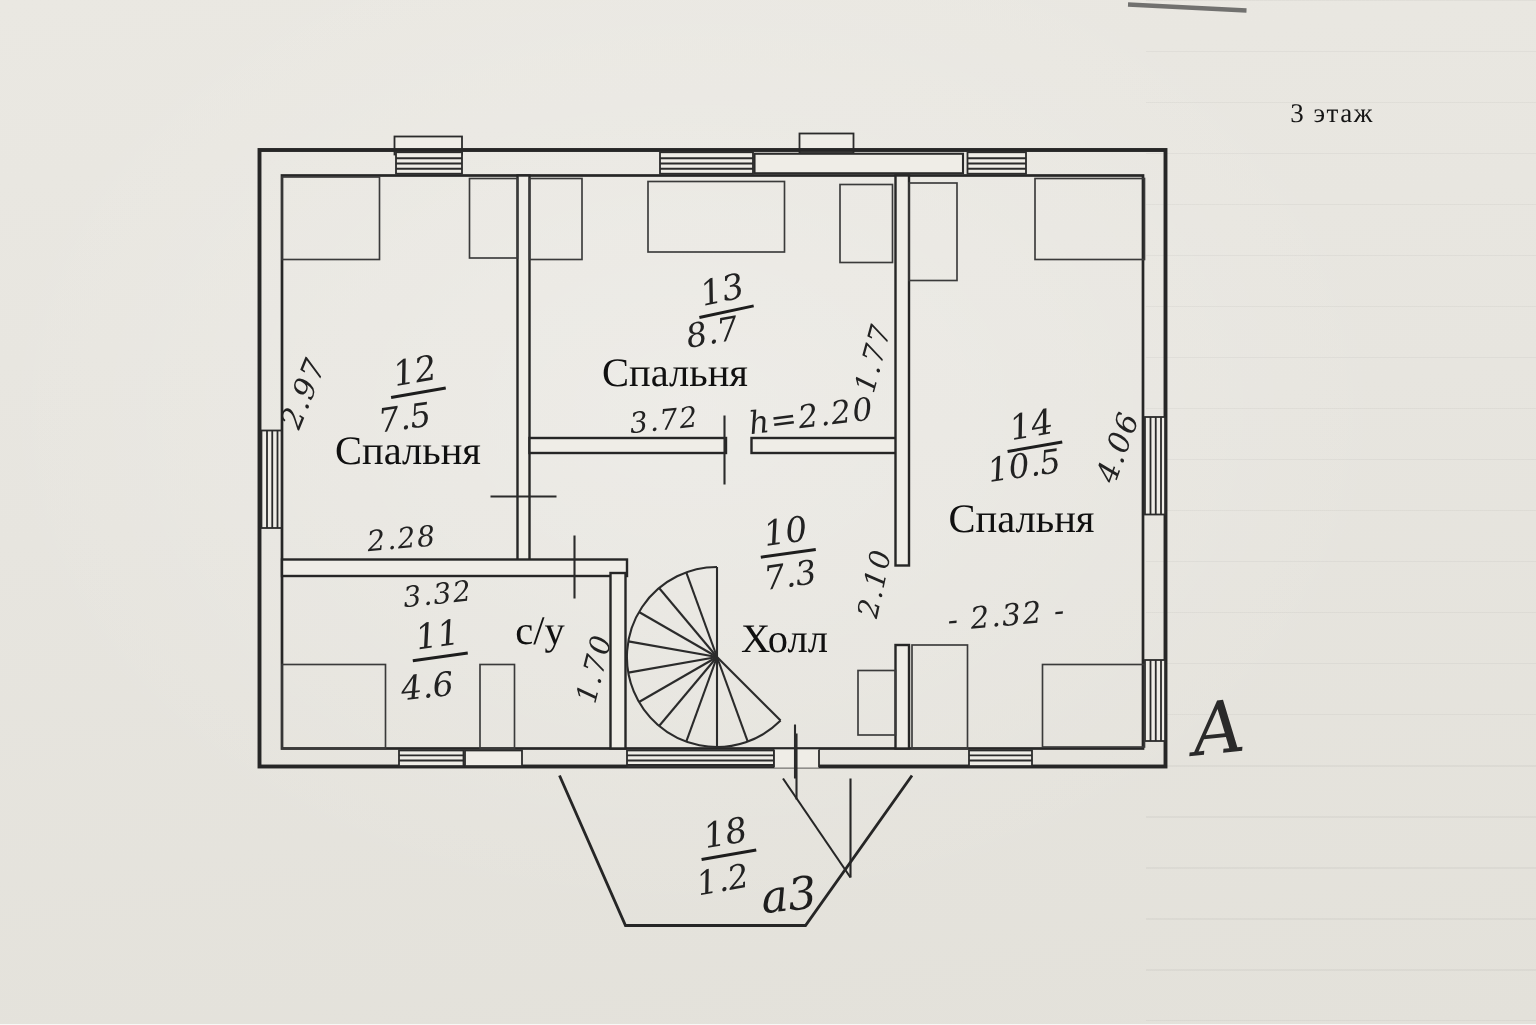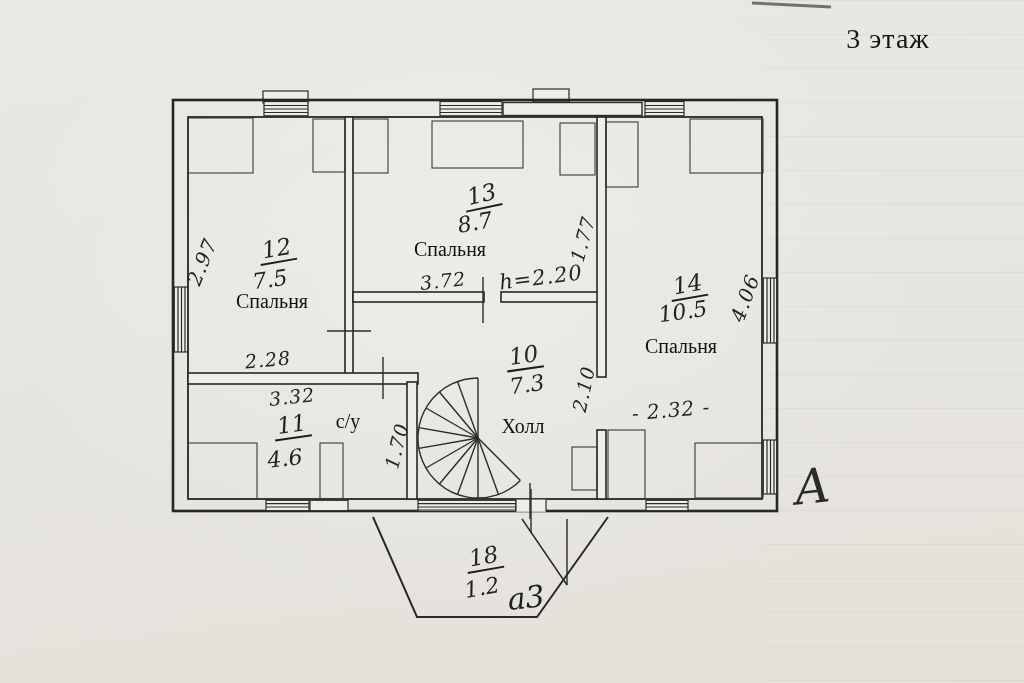--- a/index.html
+++ b/index.html
@@ -9,22 +9,22 @@
       radial-gradient(ellipse at 45% 40%, rgba(255,255,255,.25), rgba(0,0,0,0) 60%),
       linear-gradient(173deg,#eae8e2 0%,#e7e5df 45%,#e3e1da 100%);
     font-family:"Liberation Serif",serif;color:#1b1b1b;
   }
   .bleed{ 
     position:absolute;right:0;top:0;width:260px;height:683px;opacity:.06;pointer-events:none;
     background:repeating-linear-gradient(#555 0 1px,transparent 1px 34px);
   }
   svg{position:absolute;left:0;top:0;}
   .txt{position:absolute;transform:translate(-50%,-50%);white-space:nowrap;line-height:1;}
-  .typed{font-family:"Liberation Serif",serif;font-size:20px;color:#101010;}
-  .title{font-size:28px;letter-spacing:1px;color:#151515;}
+  .typed{font-family:"Liberation Serif",serif;font-size:27px;color:#101010;}
+  .title{font-size:18px;letter-spacing:1px;color:#151515;margin-top:36px;}
   .hw{font-family:"DejaVu Serif",serif;font-style:italic;color:#222;}
   .num{font-size:23px;border-bottom:2px solid #1d1d1d;padding:0 4px 1px;}
   .area{font-size:22px;}
   .dim{font-size:19px;letter-spacing:1px;}
   .axisA{font-size:48px;color:#2a2a2a;}
   .a3{font-size:30px;color:#1e1e1e;}
 </style>
 </head>
 <body>
 
@@ -180,21 +180,21 @@
   <div class="txt hw num" style="left:688px;top:286px;transform:translate(-50%,-50%) rotate(-10deg);">14</div>
   <div class="txt hw area" style="left:683px;top:312px;transform:translate(-50%,-50%) rotate(-8deg);">10.5</div>
   <div class="txt typed" style="left:681px;top:346px;">Спальня</div>
 
   <div class="txt hw num" style="left:524px;top:357px;transform:translate(-50%,-50%) rotate(-8deg);">10</div>
   <div class="txt hw area" style="left:527px;top:385px;transform:translate(-50%,-50%) rotate(-8deg);">7.3</div>
   <div class="txt typed" style="left:523px;top:414px;margin-top:12px;">Холл</div>
 
   <div class="txt hw num" style="left:292px;top:426px;transform:translate(-50%,-50%) rotate(-8deg);">11</div>
   <div class="txt hw area" style="left:285px;top:459px;transform:translate(-50%,-50%) rotate(-6deg);">4.6</div>
-  <div class="txt typed" style="left:348px;top:421px;">с/у</div>
+  <div class="txt typed" style="left:360px;top:421px;">с/у</div>
 
   <div class="txt hw num" style="left:484px;top:558px;transform:translate(-50%,-50%) rotate(-10deg);">18</div>
   <div class="txt hw area" style="left:482px;top:588px;transform:translate(-50%,-50%) rotate(-10deg);">1.2</div>
 
   <div class="txt hw dim" style="left:202px;top:262px;transform:translate(-50%,-50%) rotate(-68deg);font-size:20px;">2.97</div>
   <div class="txt hw dim" style="left:268px;top:360px;transform:translate(-50%,-50%) rotate(-5deg);">2.28</div>
   <div class="txt hw dim" style="left:292px;top:397px;transform:translate(-50%,-50%) rotate(-6deg);">3.32</div>
   <div class="txt hw dim" style="left:443px;top:281px;transform:translate(-50%,-50%) rotate(-6deg);">3.72</div>
   <div class="txt hw dim" style="left:541px;top:278px;transform:translate(-50%,-50%) rotate(-7deg);font-size:21px;">h=2.20</div>
   <div class="txt hw dim" style="left:583px;top:239px;transform:translate(-50%,-50%) rotate(-75deg);">1.77</div>

